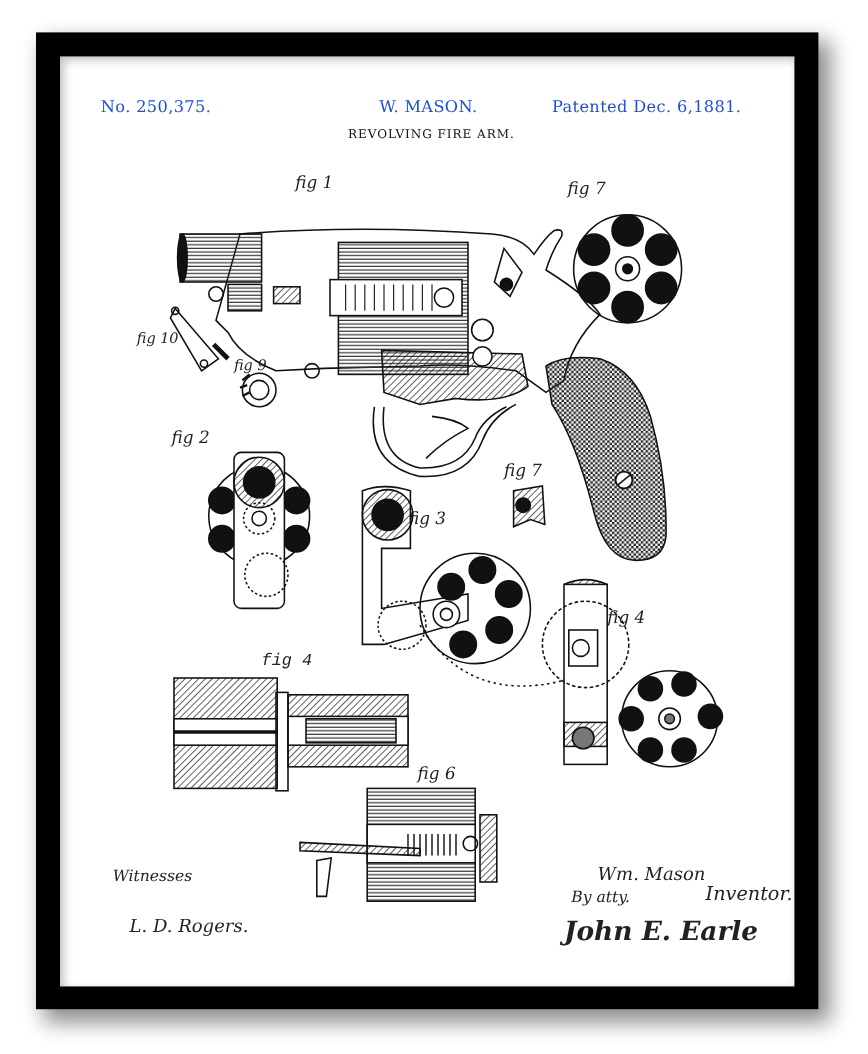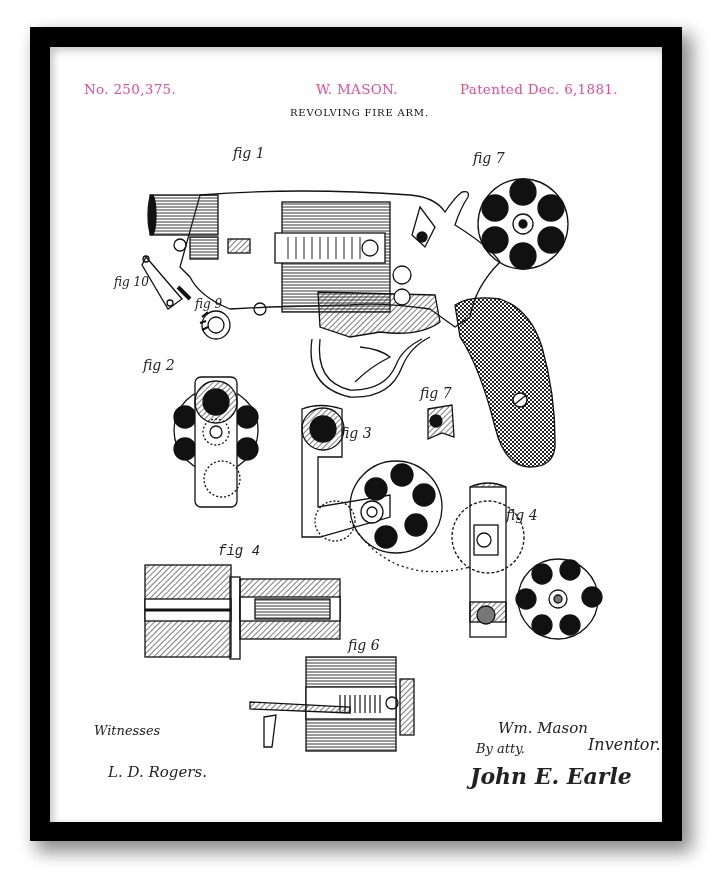--- a/index.html
+++ b/index.html
@@ -1,38 +1,38 @@
 <!DOCTYPE html>
 <html><head>
 <meta charset="utf-8">
 <style>
   html, body { margin: 0; padding: 0; background: #ffffff; }
   body { width: 723px; height: 878px; position: relative; overflow: hidden; font-family: "DejaVu Serif", serif; }
   .frame-shadow { position: absolute; left: 36px; top: 34px; width: 656px; height: 818px; background: #000; filter: blur(9px); opacity: 0.45; }
   .frame { position: absolute; left: 30px; top: 27px; width: 652px; height: 814px; background: #000; }
   .mat { position: absolute; left: 20px; top: 20px; width: 612px; height: 775px; background: #fff; box-shadow: inset 3px 3px 8px rgba(0,0,0,0.25); overflow: hidden; }
-  .hdr { position: absolute; font-family: "DejaVu Serif", serif; font-size: 13.5px; color: #ec4899; letter-spacing: 0.3px; white-space: nowrap; }
+  .hdr { position: absolute; font-family: "DejaVu Serif", serif; font-size: 13.5px; color: #1d4ed8; letter-spacing: 0.3px; white-space: nowrap; }
   .sub { position: absolute; font-family: "DejaVu Serif", serif; font-size: 10px; color: #111; letter-spacing: 0.8px; white-space: nowrap; }
   .figlbl { position: absolute; font-family: "DejaVu Serif", serif; font-style: italic; font-size: 14px; color: #222; white-space: nowrap; }
   .script { position: absolute; font-family: "DejaVu Serif", serif; font-style: italic; color: #222; white-space: nowrap; }
   svg.art { position: absolute; left: 0; top: 0; }
 </style>
 </head>
 <body>
 
 <div class="frame-shadow"></div>
 <div class="frame">
   <div class="mat">
 
     <div class="hdr" style="left:34px; top:34px;">No. 250,375.</div>
     <div class="hdr" style="left:266px; top:34px;text-align:right;">W. MASON.</div>
     <div class="hdr" style="left:410px; top:34px;">Patented Dec. 6,1881.</div>
     <div class="sub" style="left:240px; top:60px;">REVOLVING FIRE ARM.</div>
 
-    <div class="figlbl" style="left:183px; top:98px;">fig 1</div>
+    <div class="figlbl" style="left:196px; top:98px;">fig 1</div>
     <div class="figlbl" style="left:423px; top:103px;">fig 7</div>
     <div class="figlbl" style="left:64px; top:228px; font-size:12px;">fig 10</div>
     <div class="figlbl" style="left:145px; top:250px; font-size:12px;">fig 9</div>
     <div class="figlbl" style="left:93px; top:310px;">fig 2</div>
     <div class="figlbl" style="left:370px; top:338px;">fig 7</div>
     <div class="figlbl" style="left:290px; top:378px;">fig 3</div>
     <div class="figlbl" style="left:456px; top:460px;">fig 4</div>
     <div class="figlbl" style="left:168px; top:496px;font-family:Liberation Mono, monospace;">fig 4</div>
     <div class="figlbl" style="left:298px; top:590px;">fig 6</div>
 

